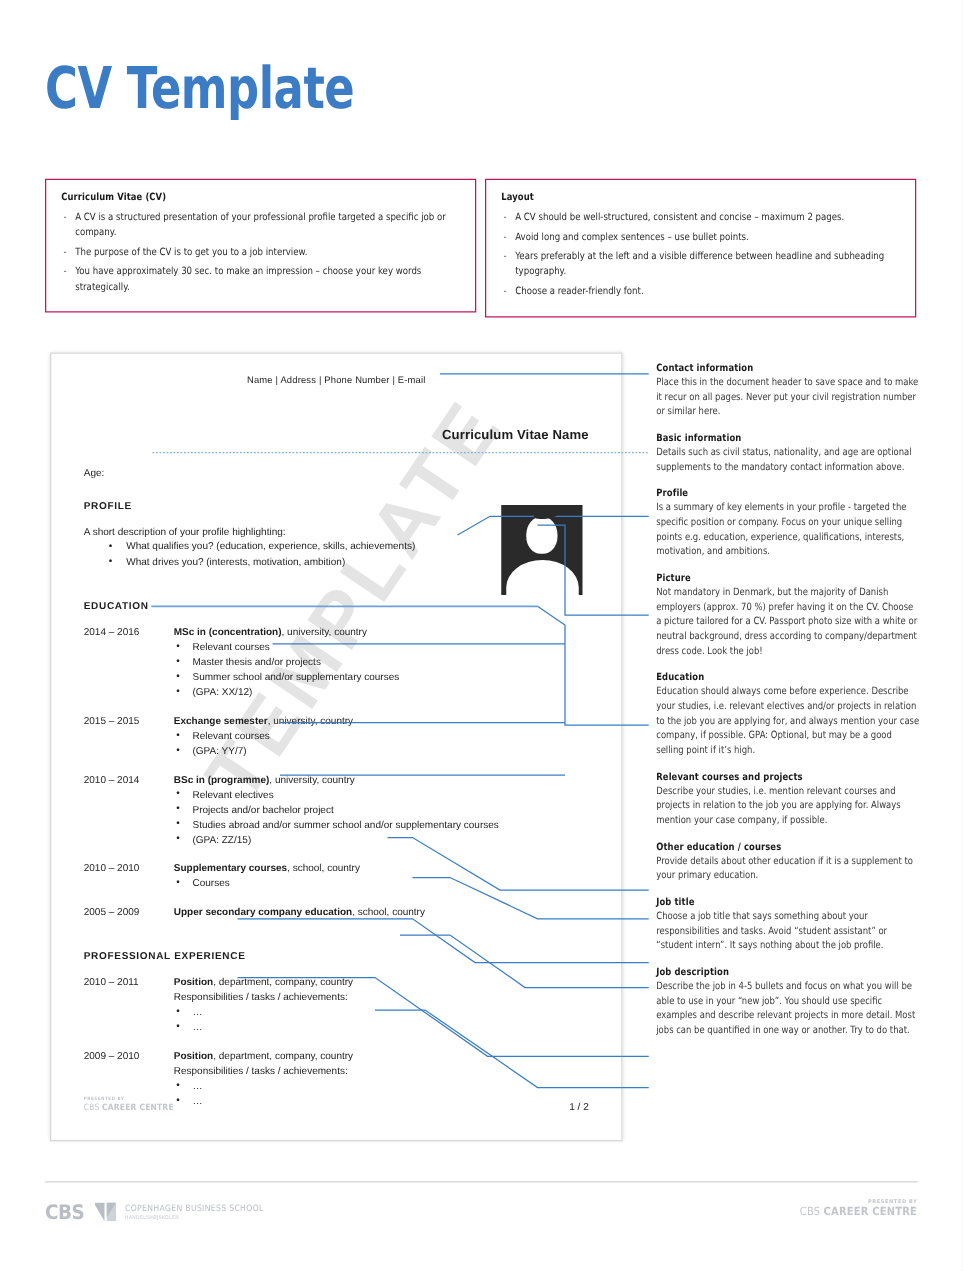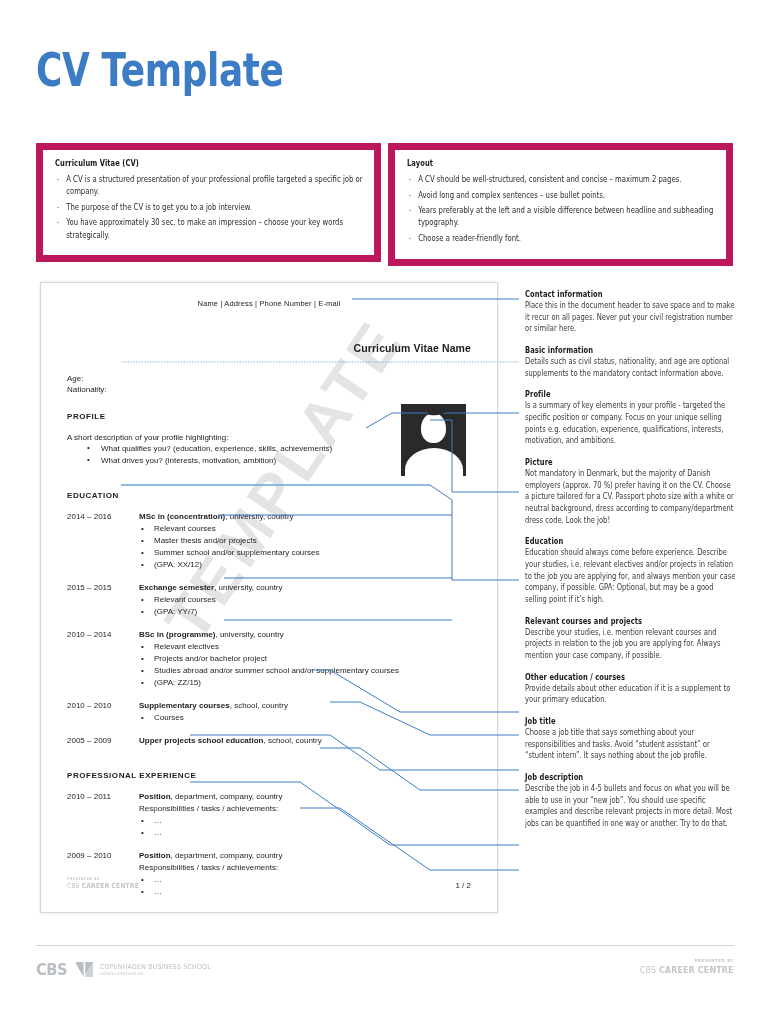--- a/index.html
+++ b/index.html
@@ -31,21 +31,21 @@
     transform-origin: left top;
     line-height: 1.05;
   }
 
   
   .infobox {
     position: absolute;
     top: 143px;
     width: 345px;
     min-height: 102px;
-    border: 7px solid #be185d;
+    border: 1px solid #be185d;
     background: #fff;
     padding: 9px 12px 10px 12px;
   }
   .infobox.left  { left: 36px; }
   .infobox.right { left: 388px; }
   .infobox h3 {
     font-family: "DejaVu Sans", sans-serif;
     font-size: 8px;
     font-weight: 700;
     color: #1a1a1a;
@@ -400,21 +400,20 @@
 
   <div class="cvsheet">
     <div class="watermark">TEMPLATE</div>
     <div class="cv-inner">
 
       <div class="cv-contactline">Name | Address | Phone Number | E-mail</div>
       <div class="cv-name">Curriculum Vitae Name</div>
 
       <div class="cv-basic">
         <div>Age:</div>
-        <div>Nationality:</div>
       </div>
 
       <div class="cv-h">PROFILE</div>
       <div class="cv-sub">A short description of your profile highlighting:</div>
       <ul class="cv-ul">
         <li>What qualifies you? (education, experience, skills, achievements)</li>
         <li>What drives you? (interests, motivation, ambition)</li>
       </ul>
 
       <div class="photo">
@@ -468,21 +467,21 @@
           <div class="line"><b>Supplementary courses</b><span>, school, country</span></div>
           <ul>
             <li>Courses</li>
           </ul>
         </div>
       </div>
 
       <div class="entry">
         <div class="years">2005 – 2009</div>
         <div class="body">
-          <div class="line"><b>Upper projects school education</b><span>, school, country</span></div>
+          <div class="line"><b>Upper secondary company education</b><span>, school, country</span></div>
         </div>
       </div>
 
       <div class="cv-h edu-head">PROFESSIONAL EXPERIENCE</div>
 
       <div class="entry">
         <div class="years">2010 – 2011</div>
         <div class="body">
           <div class="line"><b>Position</b><span>, department, company, country</span></div>
           <div class="line">Responsibilities / tasks / achievements:</div>

